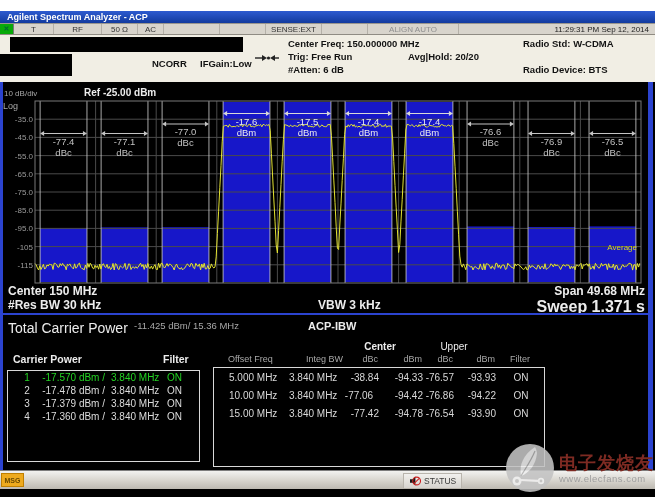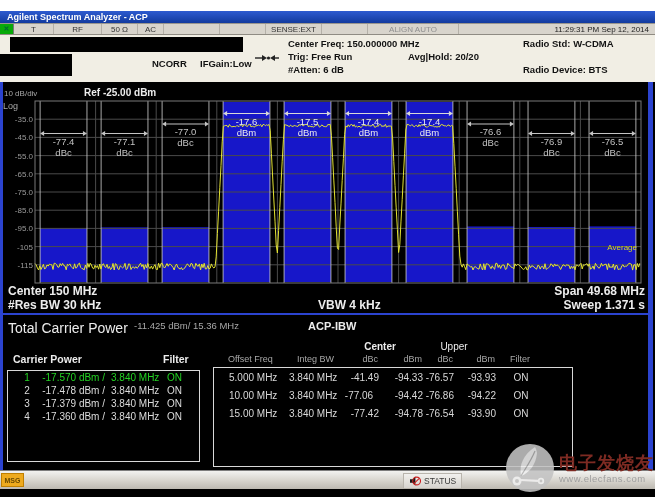--- a/index.html
+++ b/index.html
@@ -210,38 +210,38 @@
         <text x="33" y="231.39999999999998" fill="#9a9a9a" font-size="8" text-anchor="end">-95.0</text>
         <text x="33" y="249.6" fill="#9a9a9a" font-size="8" text-anchor="end">-105</text>
         <text x="33" y="267.8" fill="#9a9a9a" font-size="8" text-anchor="end">-115</text>
         <text x="637" y="250" fill="#d8d820" font-size="8" text-anchor="end">Average</text>
         <rect x="35" y="101" width="606" height="182" fill="none" stroke="#787878" stroke-width="1"></rect>
       </svg>
 
     <div class="gh wlabel" style="left:8px;top:202px;font-size:12px;font-weight:bold;">Center  150 MHz</div>
     <div class="gh wlabel" style="right:10px;top:202px;font-size:12px;font-weight:bold;">Span 49.68 MHz</div>
     <div class="gh wlabel" style="left:8px;top:216px;font-size:12px;font-weight:bold;">#Res BW  30 kHz</div>
-    <div class="gh wlabel" style="left:318px;top:216px;font-size:12px;font-weight:bold;">VBW  4 kHz</div>
-    <div class="gh wlabel" style="right:10px;top:216px;font-size:12px;font-weight:bold;">Sweep  1.371 s</div>
+    <div class="gh wlabel" style="left:318px;top:216px;font-size:12px;font-weight:bold;">VBW  3 kHz</div>
+    <div class="gh wlabel" style="right:10px;top:216px;font-size:16px;font-weight:bold;">Sweep  1.371 s</div>
 
     <div class="sep-blue"></div>
 
     <div class="gh wlabel" style="left:8px;top:238px;font-size:14px;">Total Carrier Power</div>
     <div class="gh glabel" style="left:134px;top:238px;font-size:9.5px;">-11.425 dBm/ 15.36 MHz</div>
     <div class="gh wlabel" style="left:308px;top:238px;font-size:11px;font-weight:bold;">ACP-IBW</div>
 
     <div class="gh wlabel" style="left:360px;top:259px;width:40px;text-align:center;font-size:10px;font-weight:bold;">Center</div>
     <div class="gh wlabel" style="left:434px;top:259px;width:40px;text-align:center;font-size:10px;font-weight:normal;">Upper</div>
 
     <div class="gh wlabel" style="left:13px;top:271px;font-size:10.5px;font-weight:bold;">Carrier Power</div>
     <div class="gh wlabel" style="left:163px;top:271px;font-size:10.5px;font-weight:bold;">Filter</div>
 
     <div id="offset-col-headers">
         <div class="gh glabel" style="left: 228px; top: 272px; width: 60px; text-align: left; font-size: 9px;">Offset Freq</div>
-        <div class="gh glabel" style="left: 288px; top: 272px; width: 55px; text-align: center; font-size: 9px;">Integ BW</div>
+        <div class="gh glabel" style="left: 288px; top: 272px; width: 55px; text-align: right; font-size: 9px;">Integ BW</div>
         <div class="gh glabel" style="left: 338px; top: 272px; width: 40px; text-align: right; font-size: 9px;">dBc</div>
         <div class="gh glabel" style="left: 380px; top: 272px; width: 42px; text-align: right; font-size: 9px;">dBm</div>
         <div class="gh glabel" style="left: 413px; top: 272px; width: 40px; text-align: right; font-size: 9px;">dBc</div>
         <div class="gh glabel" style="left: 453px; top: 272px; width: 42px; text-align: right; font-size: 9px;">dBm</div>
         <div class="gh glabel" style="left: 507px; top: 272px; width: 26px; text-align: center; font-size: 9px;">Filter</div>
       </div>
 
     <div class="resbox" style="left:7px;top:288px;width:193px;height:92px;">
       <div id="carrier-rows">
           <div class="lrow active" style="top: 1px;">
@@ -264,26 +264,26 @@
           </div>
           <div class="lrow" style="top: 40px;">
             <span style="left: 10px; width: 18px; text-align: center;">4</span>
             <span style="left: 30px; width: 67px; text-align: right;">-17.360 dBm /</span>
             <span style="left: 103px; width: 50px; text-align: left;">3.840 MHz</span>
             <span style="left: 159px; width: 24px; text-align: left;">ON</span>
           </div>
         </div>
     </div>
 
-    <div class="resbox" style="left:213px;top:285px;width:360px;height:100px;">
+    <div class="resbox" style="left:213px;top:285px;width:332px;height:100px;">
       <div id="offset-rows">
           <div class="rrow" style="top: 4px;">
             <span style="left: 15px; width: 60px; text-align: left;">5.000 MHz</span>
             <span style="left: 75px; width: 55px; text-align: left;">3.840 MHz</span>
-            <span style="left: 125px; width: 40px; text-align: right;">-41.49</span>
+            <span style="left: 125px; width: 40px; text-align: right;">-38.84</span>
             <span style="left: 167px; width: 42px; text-align: right;">-94.33</span>
             <span style="left: 200px; width: 40px; text-align: right;">-76.57</span>
             <span style="left: 240px; width: 42px; text-align: right;">-93.93</span>
             <span style="left: 294px; width: 26px; text-align: center;">ON</span>
           </div>
           <div class="rrow" style="top: 22px;">
             <span style="left: 15px; width: 60px; text-align: left;">10.00 MHz</span>
             <span style="left: 75px; width: 55px; text-align: left;">3.840 MHz</span>
             <span style="left: 125px; width: 40px; text-align: center;">-77.06</span>
             <span style="left: 167px; width: 42px; text-align: right;">-94.42</span>

